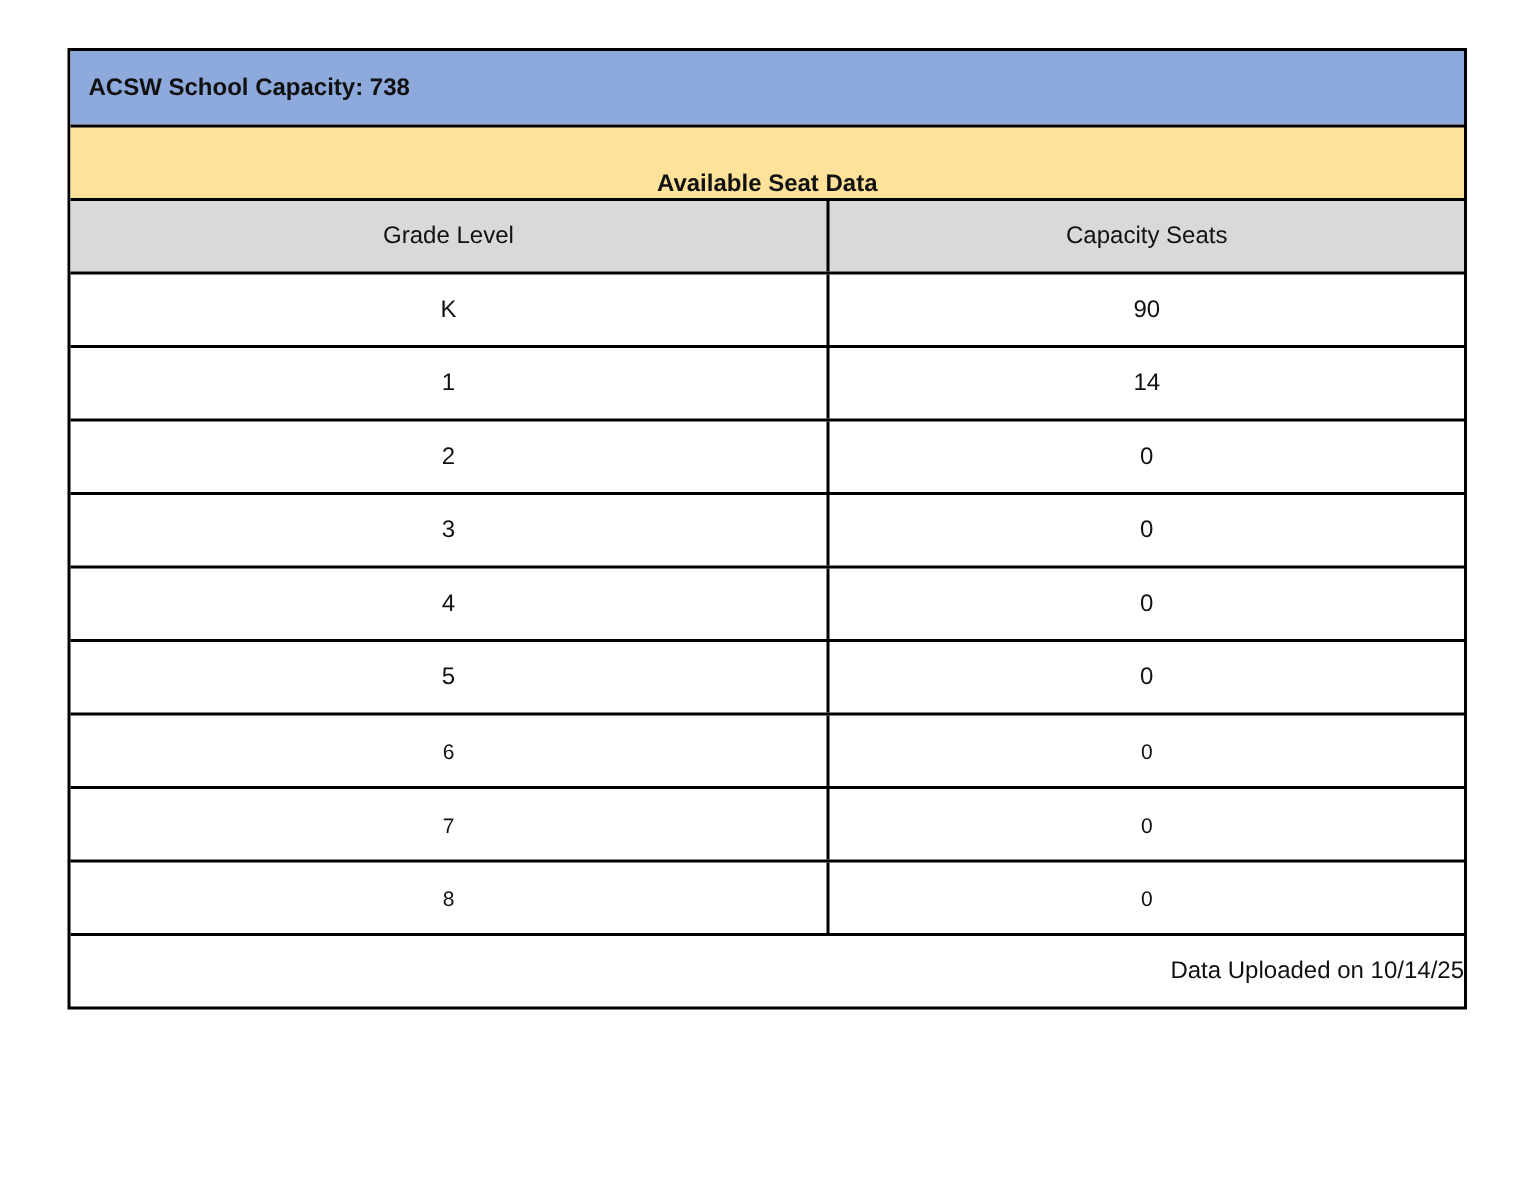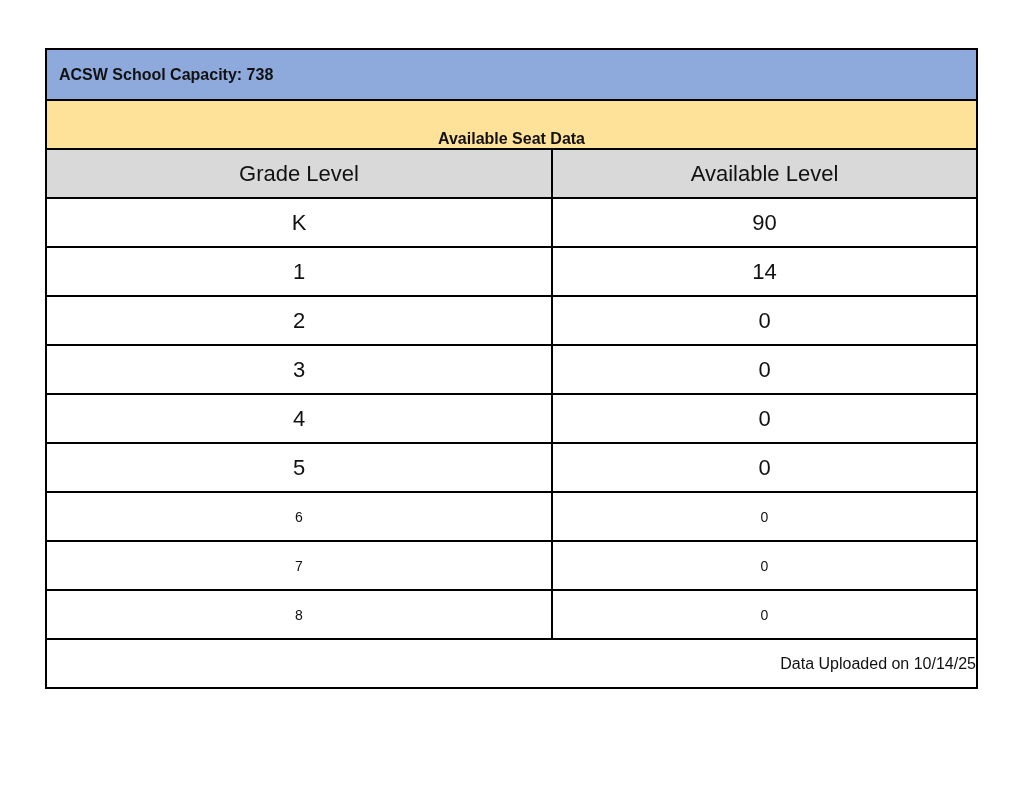--- a/index.html
+++ b/index.html
@@ -8,21 +8,21 @@
     height: 791px;
     background: #ffffff;
     font-family: "Liberation Sans", sans-serif;
     color: #111111;
     position: relative;
     overflow: hidden;
   }
   .seat-table {
     position: absolute;
     left: 45px;
-    top: 48px;
+    top: 32px;
     width: 933px;
     border: 2px solid #000000;
     background: #ffffff;
   }
   .row {
     display: flex;
     height: 49px;
     align-items: stretch;
   }
   .row + .row { border-top: 2px solid #000000; }
@@ -40,21 +40,21 @@
     justify-content: center;
     font-weight: bold;
     font-size: 16px;
   }
   .header-row { background: #D9D9D9; }
 
   .cell {
     display: flex;
     align-items: center;
     justify-content: center;
-    font-size: 22px;
+    font-size: 16px;
   }
   .cell-left {
     width: 506px;
     border-right: 2px solid #000000;
   }
   .cell-right { flex: 1; }
 
   .small-text .cell { font-size: 14px; }
 
   .footer-row {
@@ -71,21 +71,21 @@
   <div class="row title-row">
     <span>ACSW School Capacity: 738</span>
   </div>
 
   <div class="row subtitle-row">
     <span>Available Seat Data</span>
   </div>
 
   <div class="row header-row">
     <div class="cell cell-left">Grade Level</div>
-    <div class="cell cell-right">Available Level</div>
+    <div class="cell cell-right">Capacity Seats</div>
   </div>
 
   <div class="row">
     <div class="cell cell-left">K</div>
     <div class="cell cell-right">90</div>
   </div>
 
   <div class="row">
     <div class="cell cell-left">1</div>
     <div class="cell cell-right">14</div>

